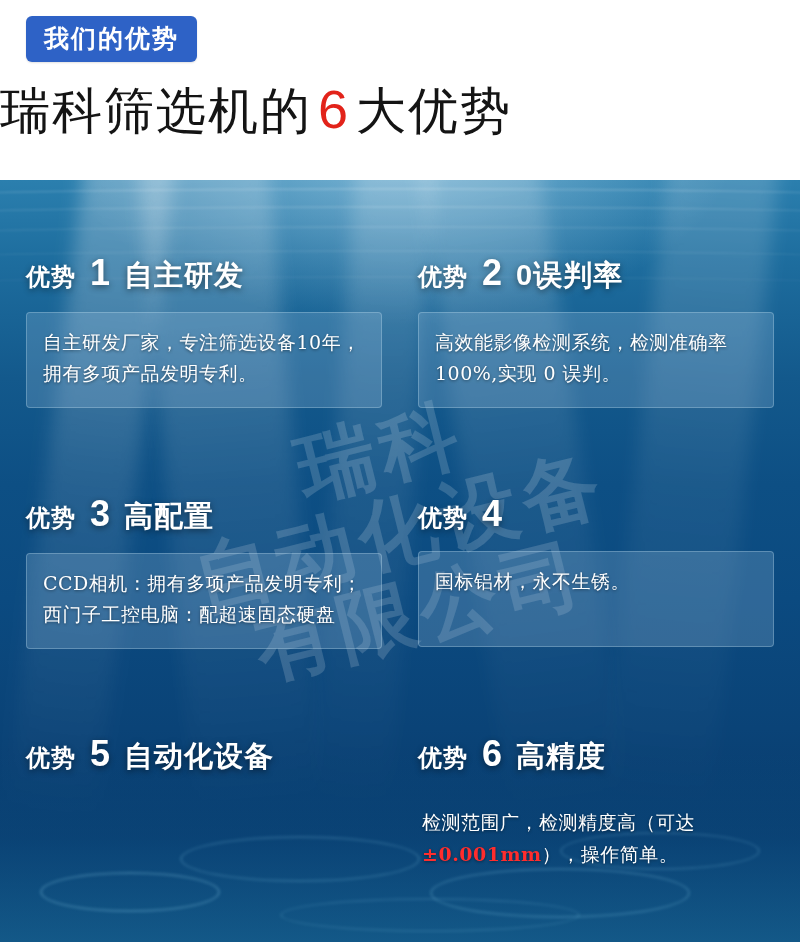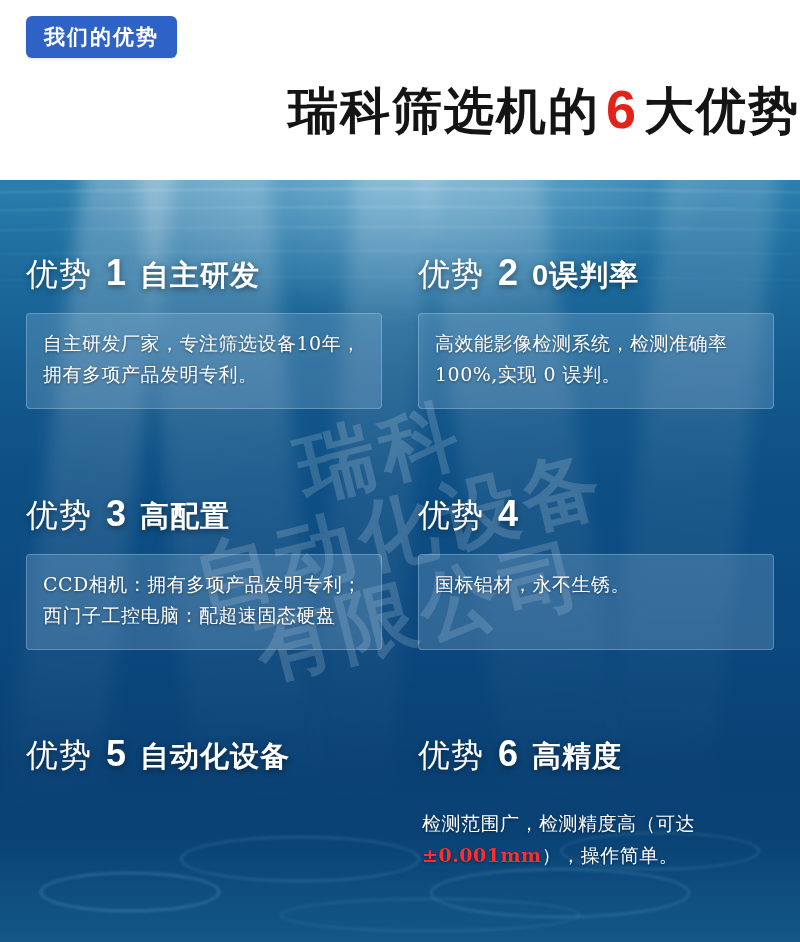--- a/index.html
+++ b/index.html
@@ -24,37 +24,37 @@
     height: 180px;
     background: #ffffff;
   }
 
   .badge {
     position: absolute;
     left: 26px;
     top: 16px;
     background: #2e62c6;
     color: #ffffff;
-    font-size: 21px;
+    font-size: 25px;
     font-weight: bold;
     letter-spacing: 2px;
     padding: 10px 18px 11px 18px;
     border-radius: 6px;
     line-height: 1;
     box-shadow: 0 1px 2px rgba(0,0,0,0.12);
   }
 
   .main-title {
     position: absolute;
     left: 0;
     right: 0;
     top: 82px;
-    text-align: right;
+    text-align: left;
     font-size: 50px;
-    font-weight: bold;
+    font-weight: normal;
     color: #141414;
     letter-spacing: 2px;
     line-height: 1;
     white-space: nowrap;
   }
   .main-title .num {
     color: #e2231a;
     font-size: 54px;
     padding: 0 6px;
   }
@@ -152,22 +152,22 @@
   }
 
   .card-head {
     display: flex;
     align-items: baseline;
     gap: 14px;
     margin-bottom: 16px;
     white-space: nowrap;
   }
   .adv-label {
-    font-size: 32px;
-    font-weight: normal;
+    font-size: 24px;
+    font-weight: bold;
     color: #ffffff;
     letter-spacing: 1px;
     text-shadow: 0 2px 6px rgba(0,0,0,0.45);
     font-family: "DejaVu Sans", "Liberation Sans", sans-serif;
   }
   .adv-num {
     font-size: 36px;
     font-weight: bold;
     color: #ffffff;
     text-shadow: 0 2px 6px rgba(0,0,0,0.45);

